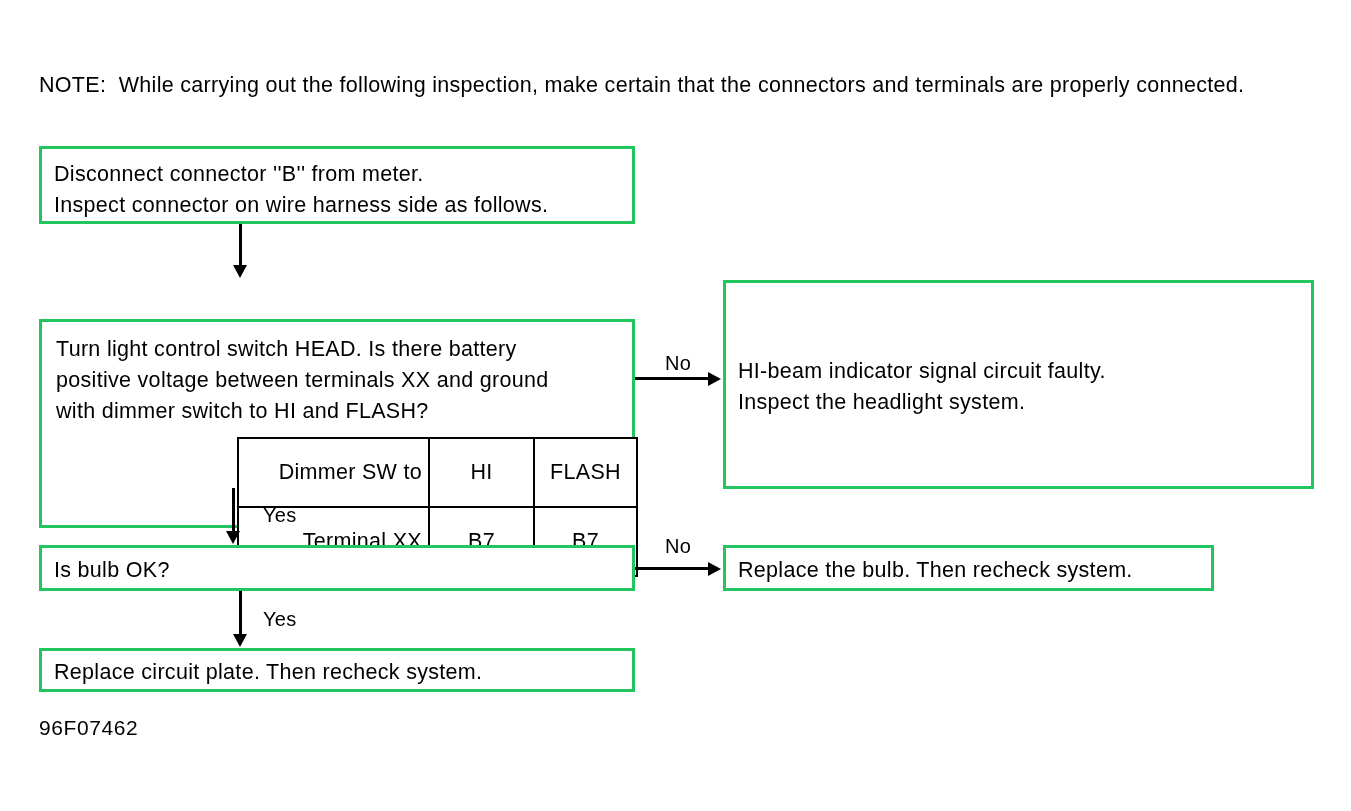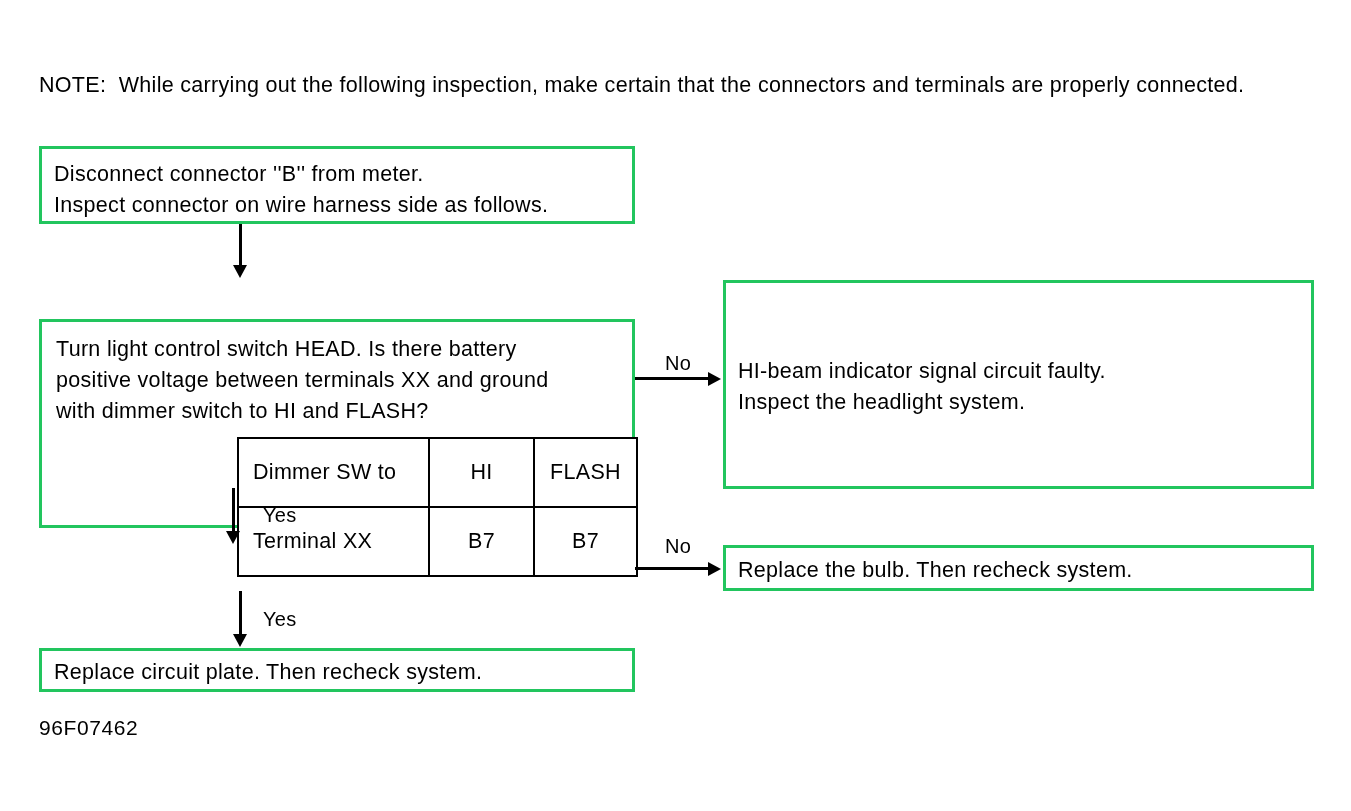--- a/index.html
+++ b/index.html
@@ -53,21 +53,21 @@
 
   #box-decision        { left: 39px;  top: 279px; width: 596px; height: 209px; margin-top: 40px; }
   #box-decision-text   { left: 14px;  top: 12px;  width: 570px; }
 
   #box-hibeam          { left: 723px; top: 280px; width: 591px; height: 209px; }
   #box-hibeam-text     { left: 12px;  top: 73px;  width: 560px; }
 
   #box-bulb            { left: 39px;  top: 545px; width: 596px; height: 46px; }
   #box-bulb-text       { left: 12px;  top: 7px;   width: 560px; }
 
-  #box-replace-bulb      { left: 723px; top: 545px; width: 591px; height: 46px; }
+  #box-replace-bulb      { left: 723px; top: 545px; width: 491px; height: 46px; }
   #box-replace-bulb-text { left: 12px;  top: 7px;   width: 560px; }
 
   #box-replace-plate      { left: 39px;  top: 648px; width: 596px; height: 44px; }
   #box-replace-plate-text { left: 12px;  top: 6px;   width: 560px; }
 
   
   #dimmer-table {
     position: absolute;
     left: 195px;
     top: 115px;
@@ -75,21 +75,21 @@
     border-collapse: collapse;
     table-layout: fixed;
     background: #ffffff;
   }
   #dimmer-table td {
     border: 2px solid #000000;
     height: 43px;
     font-size: 21.5px;
     letter-spacing: 0.3px;
     padding: 0 6px 0 14px;
-    text-align: left;
+    text-align: right;
     vertical-align: middle;
   }
   #dimmer-table td.num {
     text-align: center;
     padding: 12px;
   }
   #dimmer-table col.c-label  { width: 191px; }
   #dimmer-table col.c-hi     { width: 105px; }
   #dimmer-table col.c-flash  { width: 103px; }
 
@@ -207,20 +207,23 @@
 
   <div class="box" id="box-hibeam">
     <div class="box-text" id="box-hibeam-text">HI-beam indicator signal circuit faulty.
 Inspect the headlight system.</div>
   </div>
 
   <div class="vline" id="v2"></div>
   <div class="arrow-down" id="v2-head"></div>
   <div class="edge-label" id="lbl-yes-1">Yes</div>
 
+  <div class="box" id="box-bulb">
+    <div class="box-text" id="box-bulb-text">Is bulb OK?</div>
+  </div>
 
   <div class="hline" id="h2"></div>
   <div class="arrow-right" id="h2-head"></div>
   <div class="edge-label" id="lbl-no-2">No</div>
 
   <div class="box" id="box-replace-bulb">
     <div class="box-text" id="box-replace-bulb-text">Replace the bulb. Then recheck system.</div>
   </div>
 
   <div class="vline" id="v3"></div>

